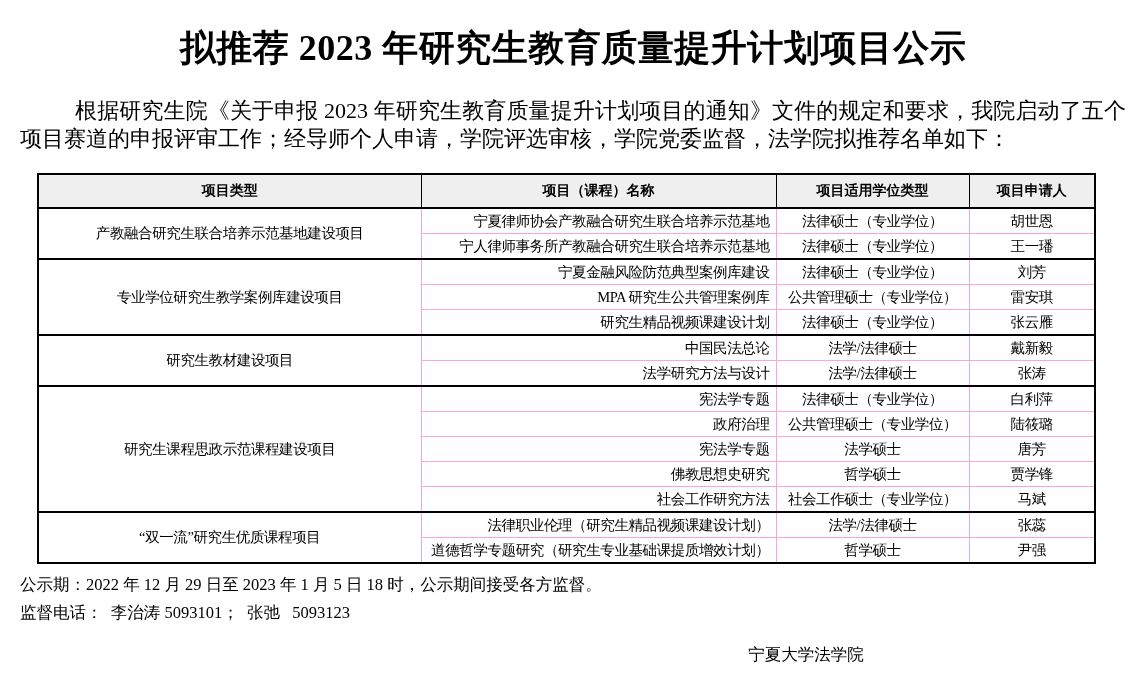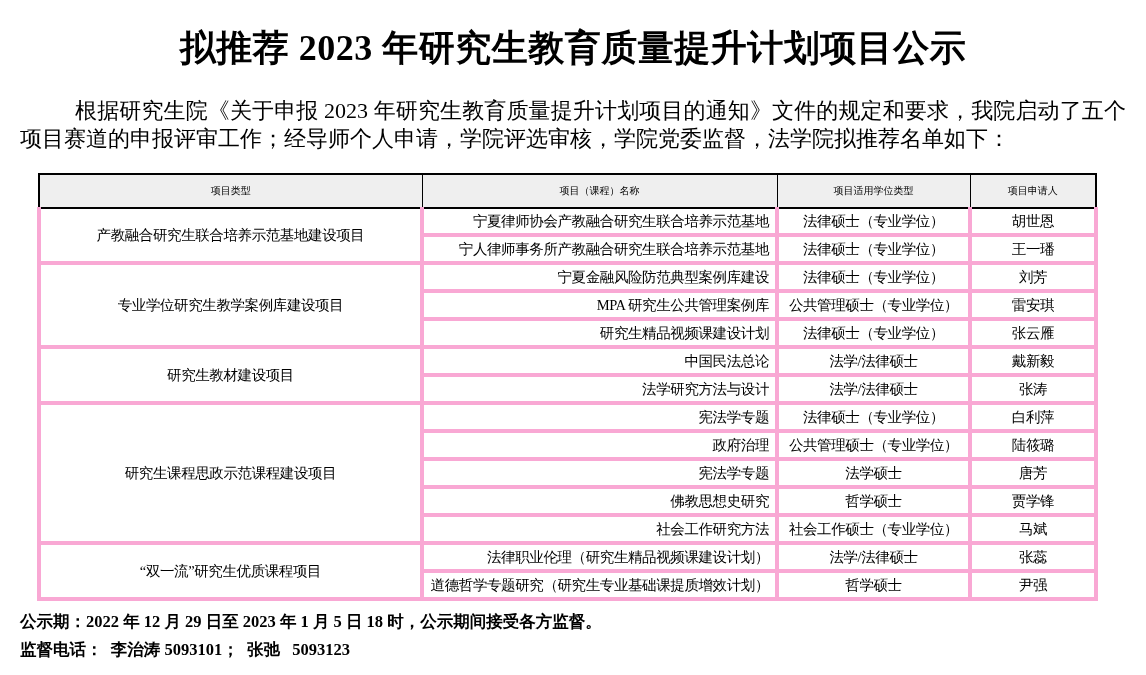--- a/index.html
+++ b/index.html
@@ -39,46 +39,45 @@
   col.c1 { width: 383px; }
   col.c2 { width: 355px; }
   col.c3 { width: 193px; }
   col.c4 { width: 126px; }
 
   table.projects th {
     border: 1px solid #000;
     border-bottom: 2px solid #000;
     background: #efefef;
     font-family: "Liberation Sans", "DejaVu Sans", sans-serif;
-    font-weight: normal;
-    font-size: 10px;
+    font-weight: bold;
+    font-size: 14px;
     height: 32px;
     text-align: center;
     padding: 0 4px;
   }
   table.projects td {
-    border: 4px solid #f9a8d4;
+    border: 1px solid #f9a8d4;
     font-size: 14.5px;
     height: 24px;
     padding: 0 6px;
     letter-spacing: -0.4px;
     overflow: hidden;
   }
   tr.group-start td { border-top: 2px solid #000; }
   td.type-cell { text-align: center; }
   td.name-cell { text-align: right; white-space: nowrap; }
   td.degree-cell { text-align: center; white-space: nowrap; margin-left: 16px; }
   td.applicant-cell { text-align: center; white-space: nowrap; }
 
   .footer-line {
     margin: 0;
     font-size: 16.5px;
     line-height: 28px;
     white-space: pre-wrap;
-    font-weight: bold;
   }
   .footer-block { margin-top: 7px; }
 
   .signature {
     margin-top: 12px;
     margin-right: 170px;
     text-align: center;
     font-size: 16.5px;
     line-height: 31px;
     float: right;

